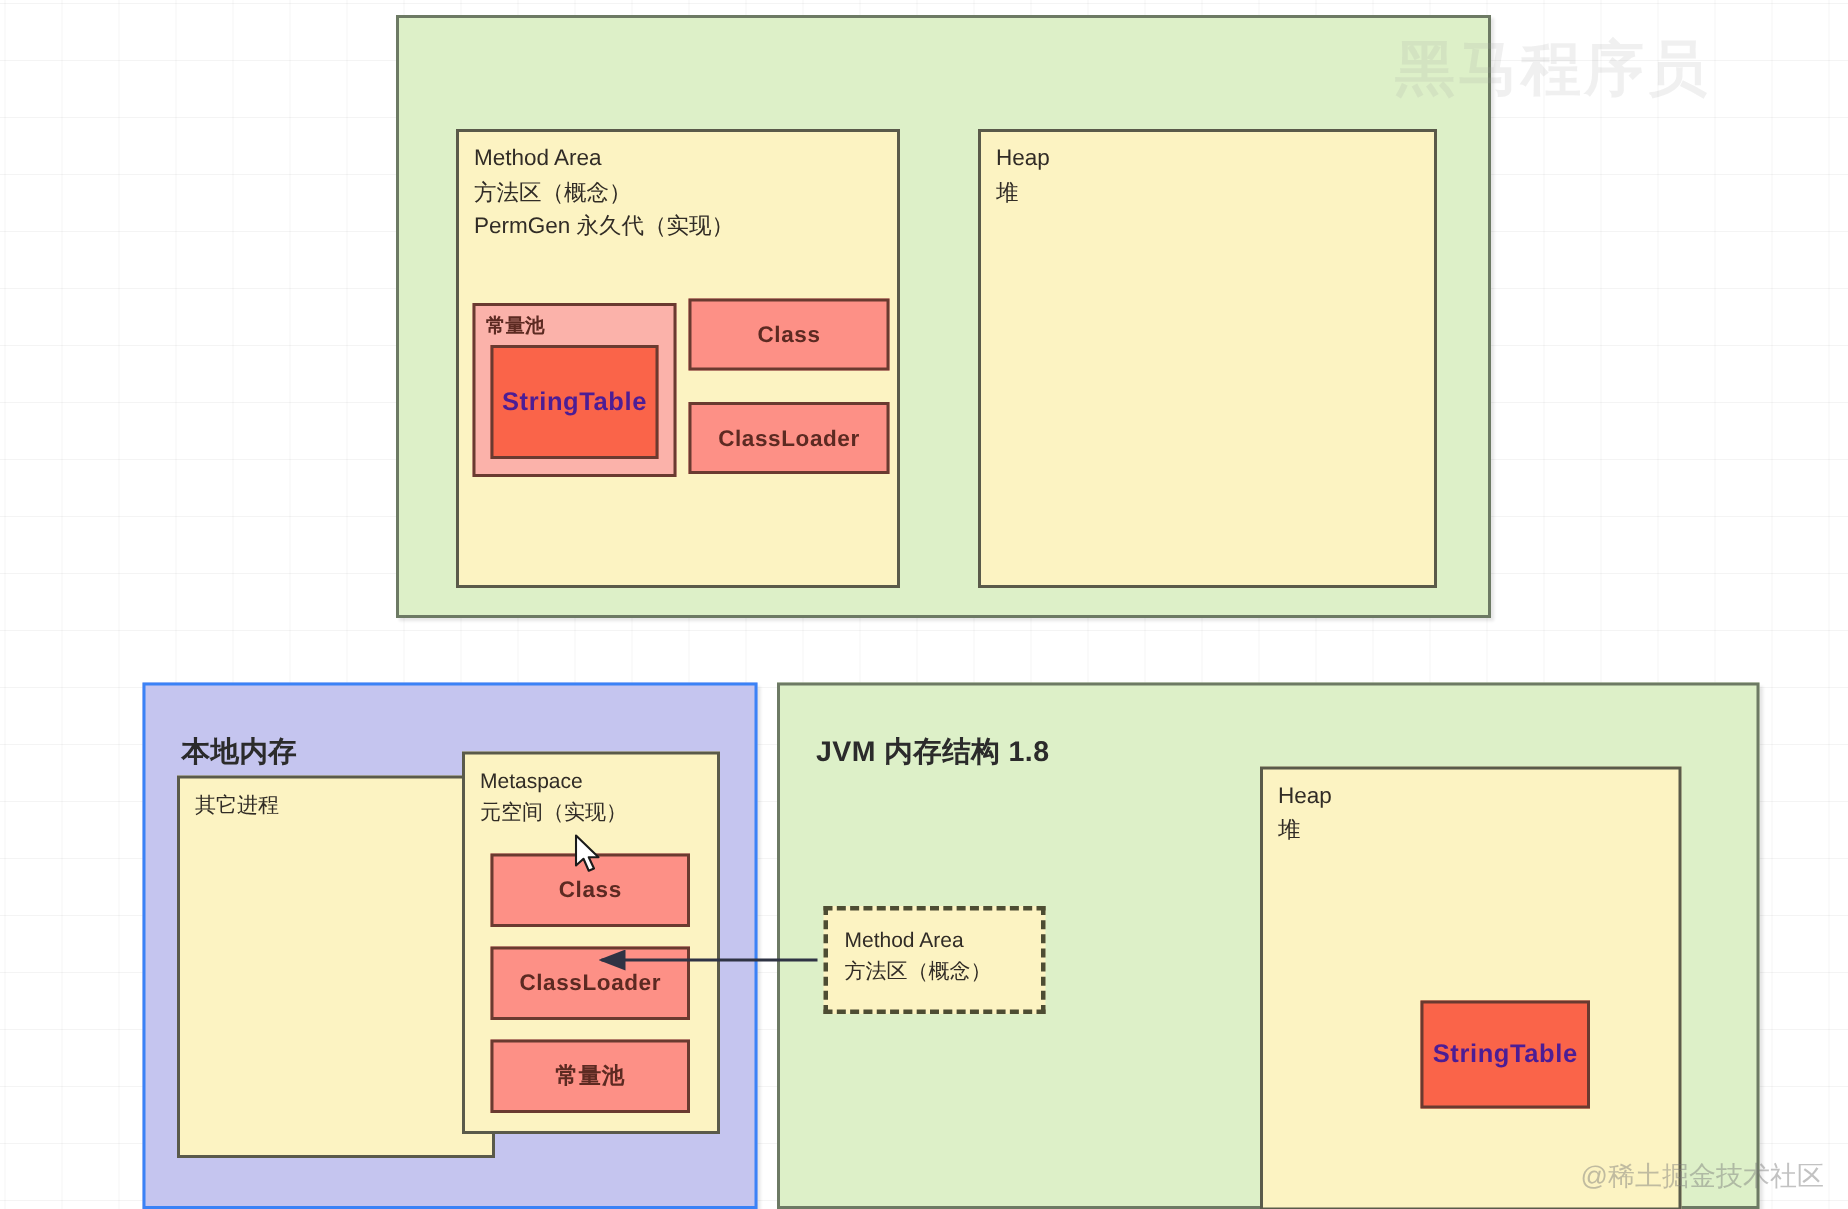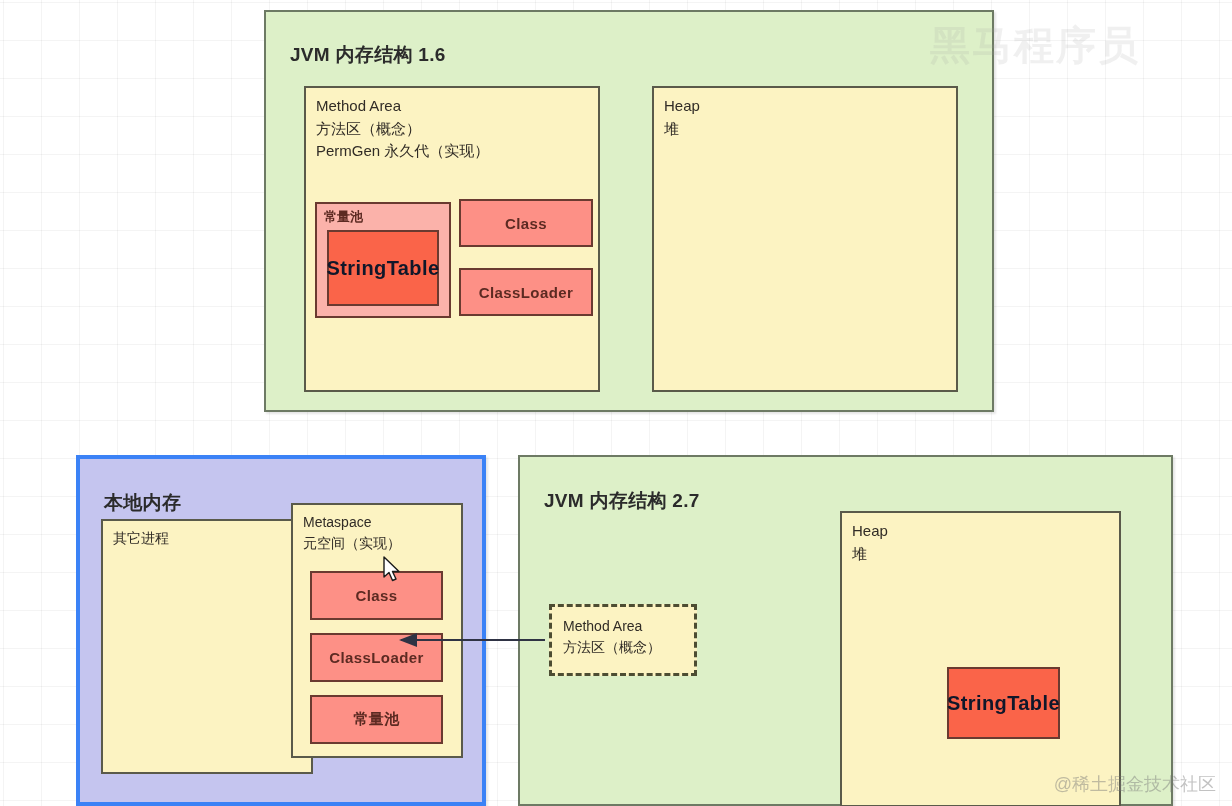--- a/index.html
+++ b/index.html
@@ -33,22 +33,23 @@
     position: absolute;
     box-sizing: border-box;
   }
   .green-panel {
     background-color: #ddf0c8;
     border: 2px solid #6d7a64;
     box-shadow: 2px 2px 2px rgba(0,0,0,0.10);
   }
   .purple-panel {
     background-color: #c5c5ef;
-    border: 4px solid #3b82f6;
+    border: 2px solid #3b82f6;
     box-shadow: 2px 2px 2px rgba(0,0,0,0.10);
+    margin-left: 19px;
   }
   .yellow-box {
     background-color: #fcf3c2;
     border: 2px solid #5a5a4a;
   }
   .pink-box {
     background-color: #fd9086;
     border: 2px solid #6a3a30;
   }
   .pinklight-box {
@@ -76,22 +77,22 @@
     height: 100%;
     display: flex;
     align-items: center;
     justify-content: center;
     font-size: 15px;
     font-weight: bold;
     color: #5c2a22;
     letter-spacing: 0.4px;
   }
   .centered-label.red-text {
-    color: #0f172a;
-    font-size: 20px;
+    color: #4c1d95;
+    font-size: 17px;
   }
   .corner-label {
     position: absolute;
     top: 4px;
     left: 7px;
     font-size: 13px;
     font-weight: bold;
     color: #5c2a22;
     white-space: nowrap;
   }
@@ -146,21 +147,20 @@
 </style>
 </head>
 <body>
 
 <div id="canvas">
 
   <div id="grid"></div>
 
   <div class="box green-panel" style="left:264px; top:10px; width:730px; height:402px;">
 
-    <div class="panel-title" style="left:24px; top:30px;">JVM 内存结构 1.6</div>
 
     <div class="box yellow-box" style="left:38px; top:74px; width:296px; height:306px;">
 
       <div class="multi">
         <span class="ln">Method Area</span>
         <span class="ln">方法区（概念）</span>
         <span class="ln">PermGen 永久代（实现）</span>
       </div>
 
       <div class="box pinklight-box" style="left:9px; top:114px; width:136px; height:116px;">
@@ -208,21 +208,21 @@
         <div class="centered-label">ClassLoader</div>
       </div>
       <div class="box pink-box" style="left:17px; top:190px; width:133px; height:49px;">
         <div class="centered-label">常量池</div>
       </div>
     </div>
   </div>
 
   <div class="box green-panel" style="left:518px; top:455px; width:655px; height:351px;">
 
-    <div class="panel-title" style="left:24px; top:31px;">JVM 内存结构 2.7</div>
+    <div class="panel-title" style="left:24px; top:31px;">JVM 内存结构 1.8</div>
 
     <div class="box dashed-box" style="left:29px; top:147px; width:148px; height:72px;">
       <div class="multi" style="font-size:14px; top:9px; left:11px;">
         <span class="ln">Method Area</span>
         <span class="ln">方法区（概念）</span>
       </div>
     </div>
 
     <div class="box yellow-box" style="left:320px; top:54px; width:281px; height:296px;">
       <div class="multi">

